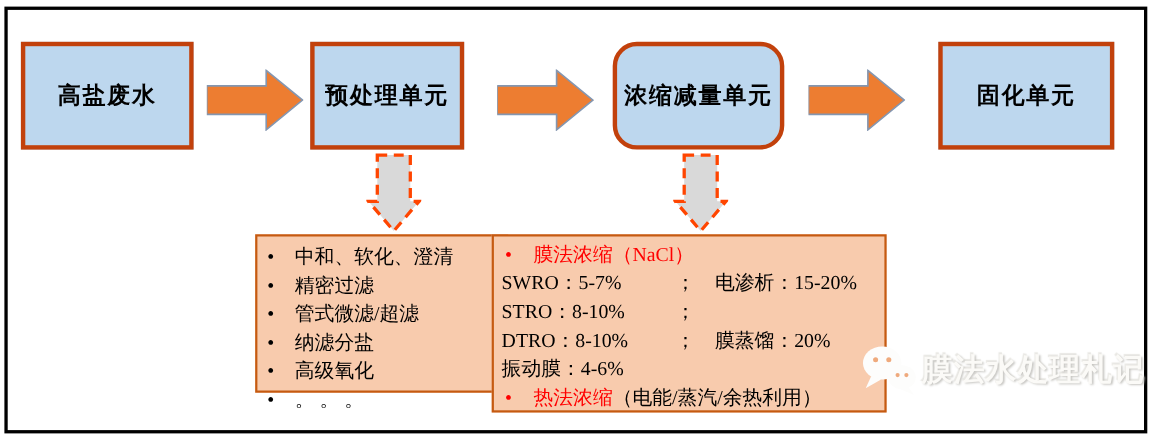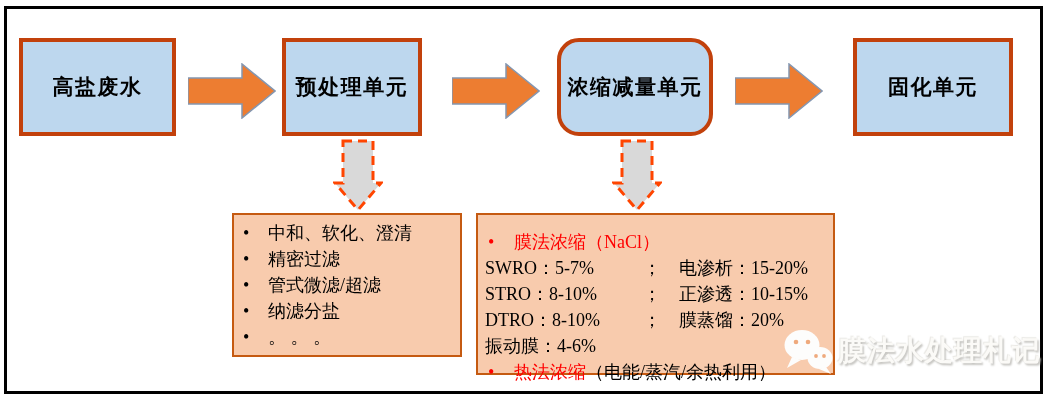--- a/index.html
+++ b/index.html
@@ -14,30 +14,30 @@
   #fbox2{left:282px;top:38px;width:140px;height:98px;}
   #fbox3{left:557px;top:38px;width:156px;height:98px;border-radius:22px;}
   #fbox4{left:853px;top:38px;width:160px;height:98px;}
   .harrow{position:absolute;top:63px;width:88px;height:56px;}
   #harrow1{left:188px;} #harrow2{left:452px;} #harrow3{left:735px;}
   .darrow{position:absolute;top:139px;width:50px;height:74px;}
   #darrow1{left:333px;} #darrow2{left:612px;}
   .detailbox{position:absolute;background:#F8CBAD;border:2.5px solid #C55A11;box-sizing:border-box;
              font-size:18px;color:#000;}
   #predetail{left:232px;top:213px;width:230px;height:144px;padding-top:5px;}
-  #concdetail{left:476px;top:213px;width:359px;height:162px;padding-top:14px;}
+  #concdetail{left:447px;top:213px;width:359px;height:162px;padding-top:3px;}
   #predetail ul{margin:0;padding:0;list-style:none;}
   #predetail li{position:relative;padding-left:34px;line-height:26px;}
   #predetail li::before{content:"•";position:absolute;left:9px;top:0;color:#000;}
   .bline{position:relative;padding-left:36px;line-height:26px;}
   .bline::before{content:"•";position:absolute;left:10px;top:0;color:#FF0000;}
   .redtext{color:#FF0000;}
   .rline{display:flex;padding-left:7px;line-height:26px;white-space:nowrap;}
   .rline .c1{width:158px;} .rline .c2{width:36px;}
-  #watermark{position:absolute;left:781px;top:327px;display:flex;align-items:center;z-index:10;}
+  #watermark{position:absolute;left:781px;top:312px;display:flex;align-items:center;z-index:10;}
   #wmicon{width:54px;height:48px;flex:0 0 auto;}
   #wmtext{margin-left:3px;font-family:"Liberation Sans","DejaVu Sans",sans-serif;
           font-weight:bold;font-size:28px;letter-spacing:1px;color:#fbfaf7;
           text-shadow:1.5px 1.5px 2px #c6c5c1,-1px -1px 1px #e9e8e4;white-space:nowrap;}
 </style>
 </head>
 <body>
 
 <div id="stage">
   <div id="frame"></div>
@@ -71,35 +71,35 @@
   <svg class="darrow" id="darrow2" viewBox="0 0 50 74">
     <polygon points="10,2 40,2 40,44 48,44 25,71 2,44 10,44" fill="#D9D9D9" stroke="#FF4500" stroke-width="3" stroke-dasharray="9 6"></polygon>
   </svg>
 
   <div class="detailbox" id="predetail">
     <ul>
       <li>中和、软化、澄清</li>
       <li>精密过滤</li>
       <li>管式微滤/超滤</li>
       <li>纳滤分盐</li>
+      <li>高级氧化</li>
       <li>。 。 。</li>
     </ul>
   </div>
 
   <div class="detailbox" id="concdetail">
     <div class="bline redtext">膜法浓缩（NaCl）</div>
     <div class="rline">
       <span class="c1">SWRO：5-7%</span>
       <span class="c2">；</span>
       <span class="c3">电渗析：15-20%</span>
     </div>
     <div class="rline">
       <span class="c1">STRO：8-10%</span>
       <span class="c2">；</span>
-      <span class="c3">正渗透：10-15%</span>
     </div>
     <div class="rline">
       <span class="c1">DTRO：8-10%</span>
       <span class="c2">；</span>
       <span class="c3">膜蒸馏：20%</span>
     </div>
     <div class="rline">
       <span class="c1">振动膜：4-6%</span>
       <span class="c2"></span>
       <span class="c3"></span>

